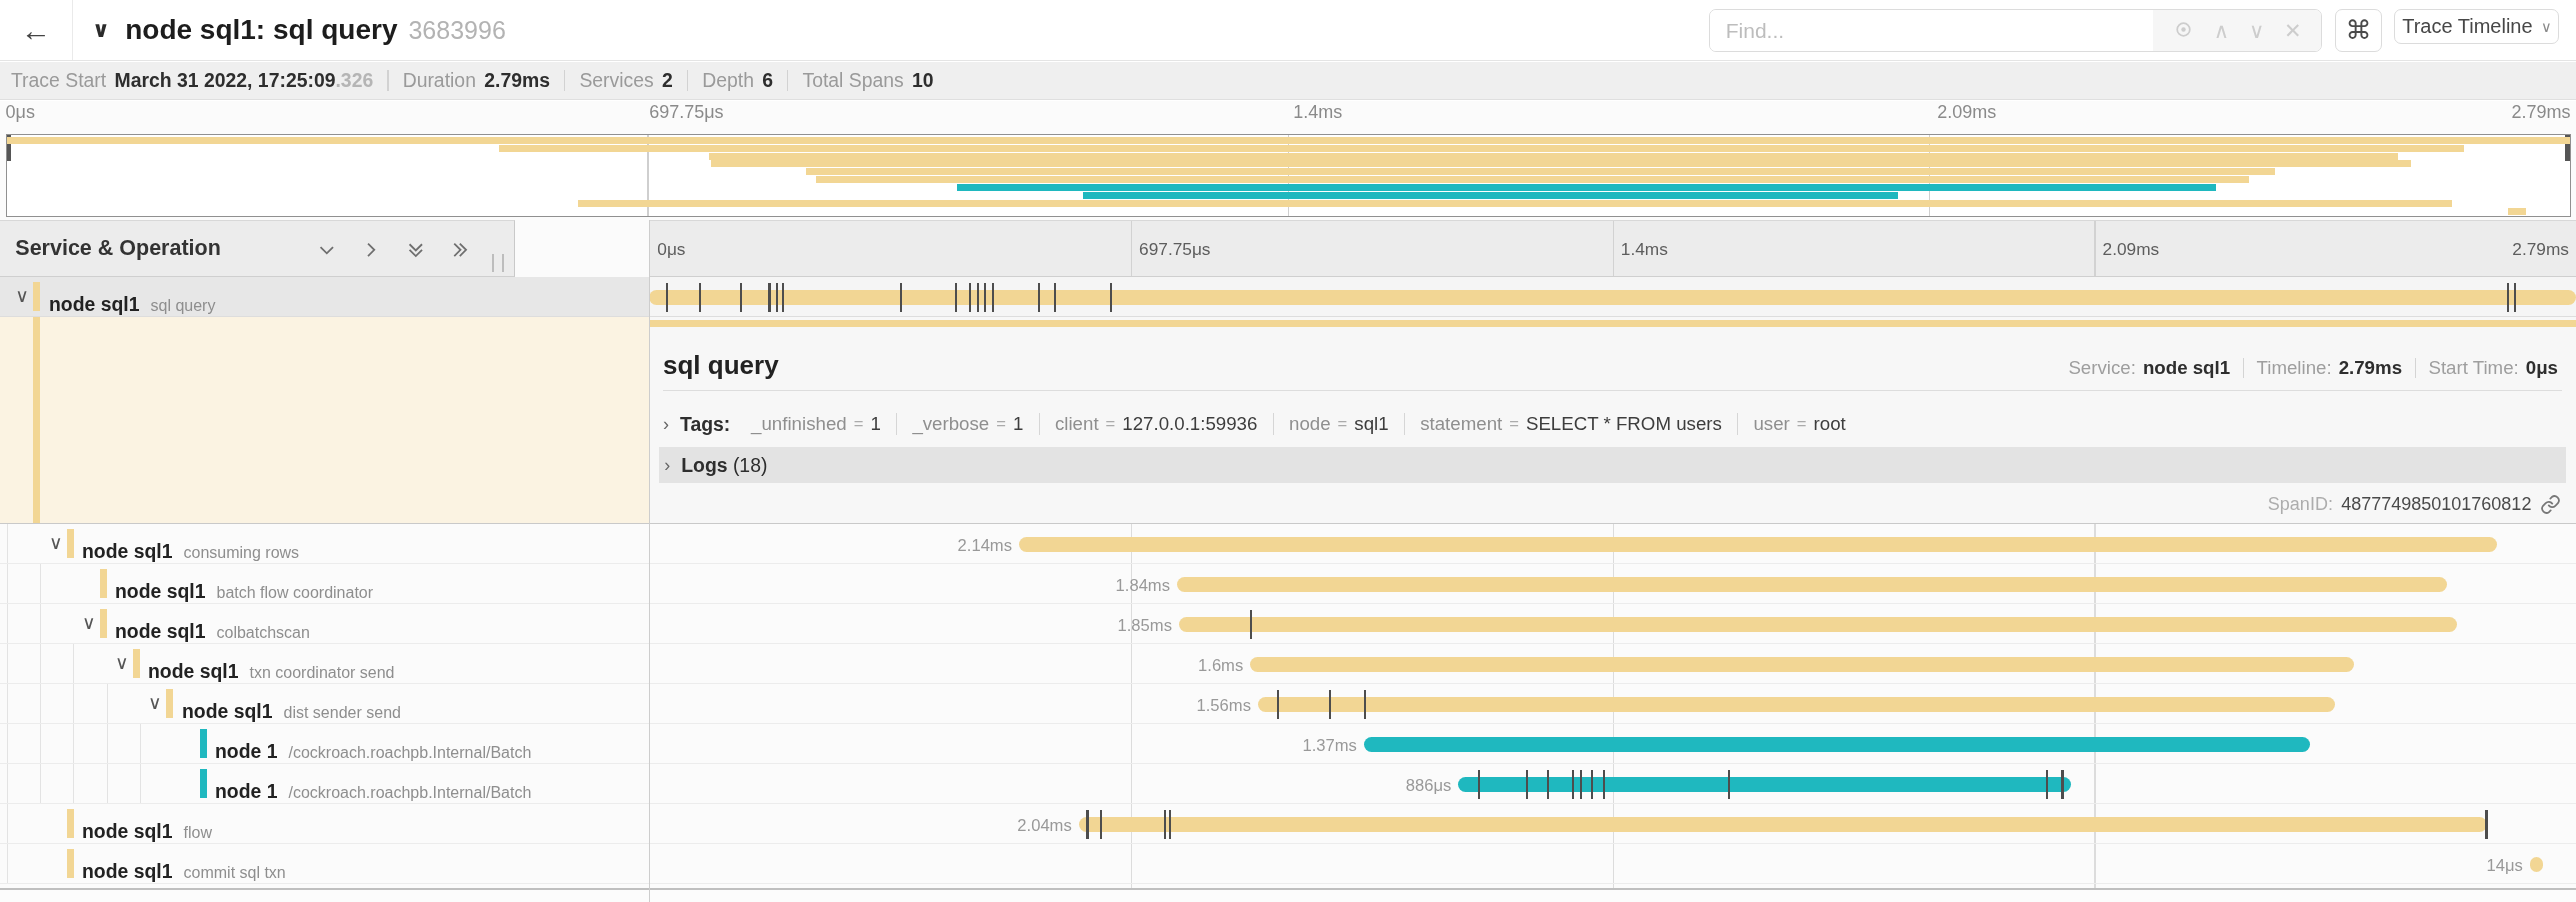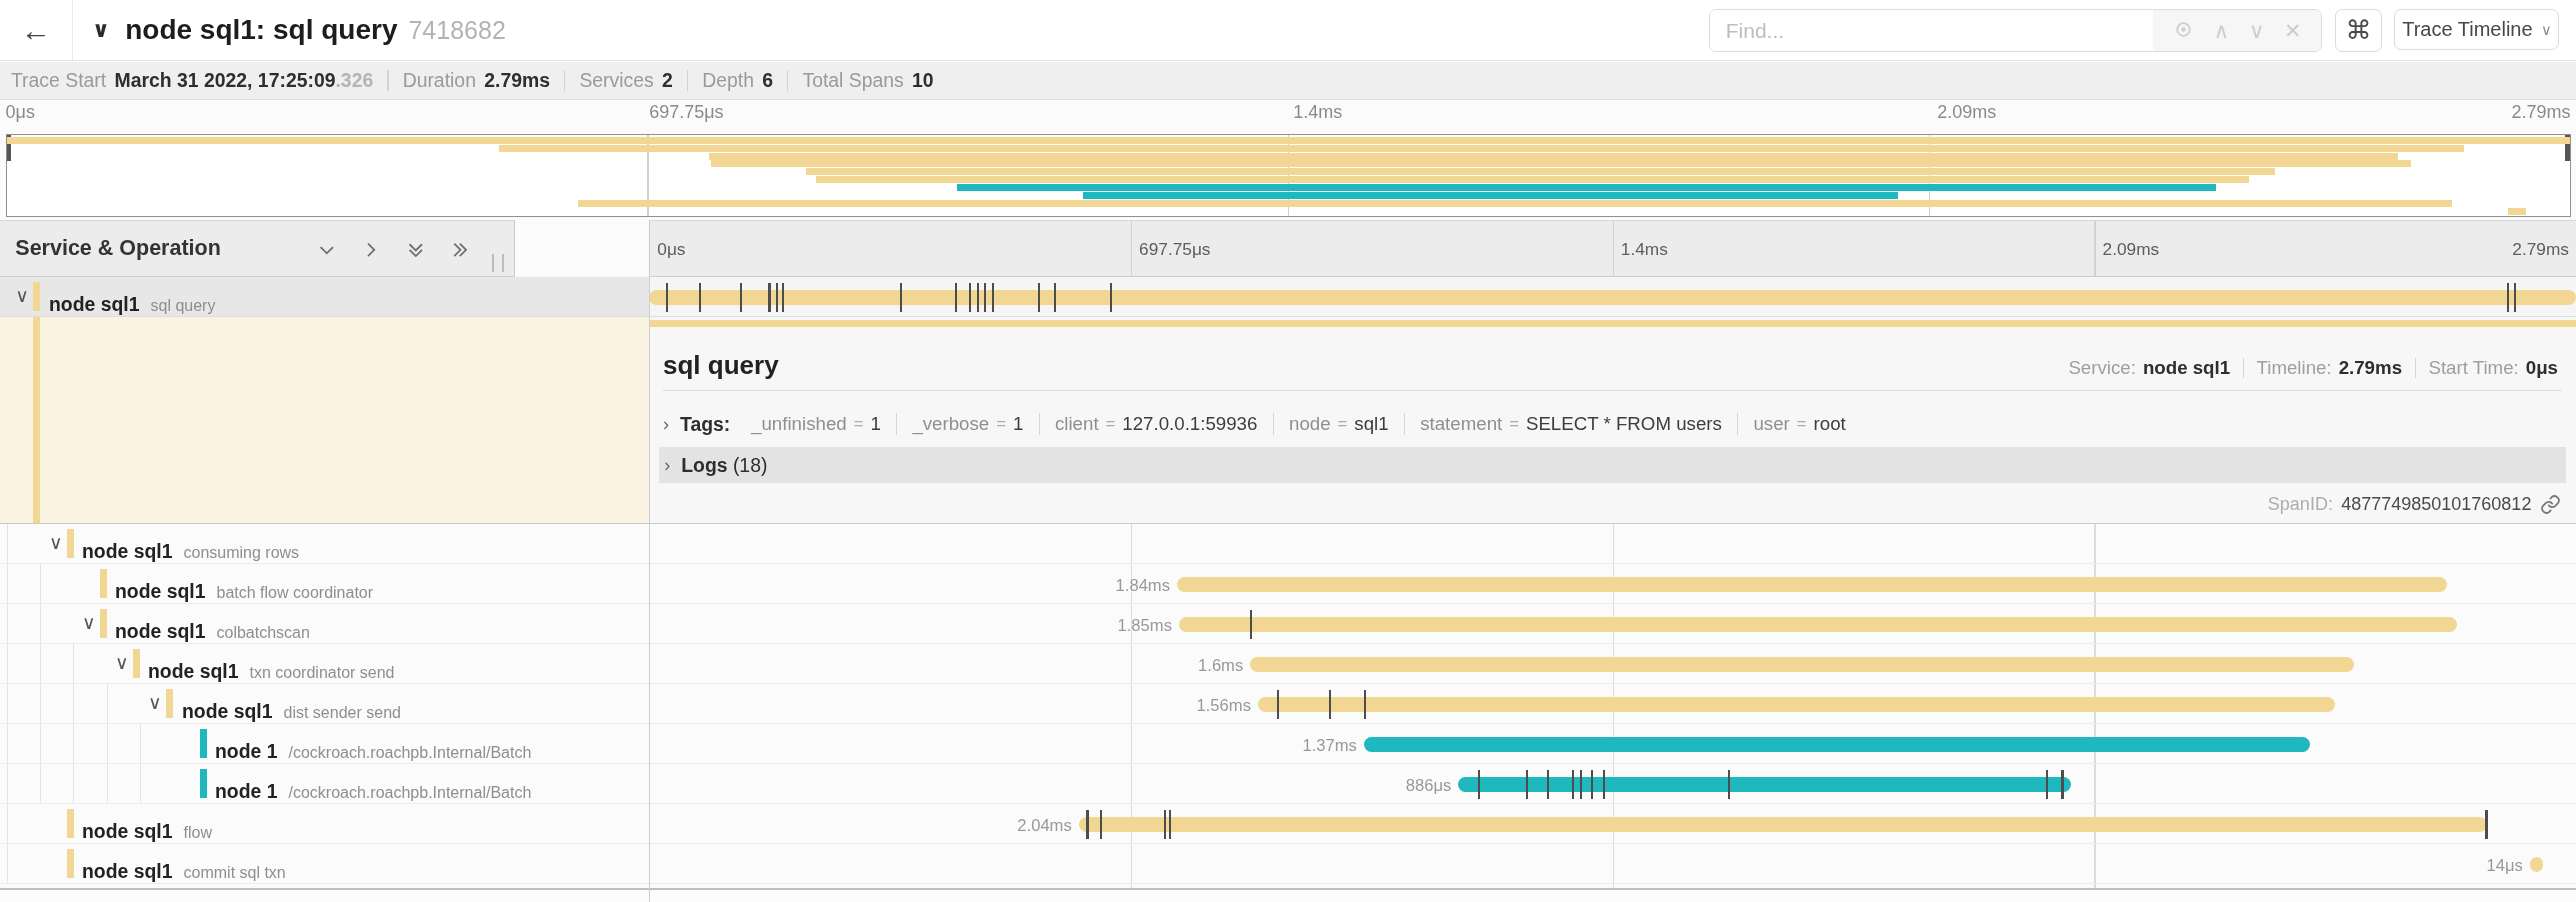--- a/index.html
+++ b/index.html
@@ -22,21 +22,21 @@
   .find-group { width:613px; height:43px; border:1.4px solid #DCDCDC; border-radius:7px;
     display:flex; overflow:hidden; background:#fff; }
   .find-input { flex:1; border:0; outline:none; padding-left:15.3px; font-size:21px;
     color:#555; background:#fff; font-family:inherit; }
   .find-input::placeholder { color:#BDBDBD; }
   .find-suffix { width:168px; background:#F6F6F6; display:flex; align-items:center;
     justify-content:space-evenly; color:#CDCDCD; font-size:21px; }
   .find-suffix .ic { cursor:pointer; line-height:1; }
   .sq-btn { width:47px; height:43px; border:1.4px solid #DCDCDC; border-radius:7px; background:#fff;
     display:flex; align-items:center; justify-content:center; font-size:26px; color:#4a4a4a; cursor:pointer; }
-  .dd-btn { width:165px; height:41px; border:1.4px solid #DCDCDC; border-radius:7px; background:#fff;
+  .dd-btn { width:165px; height:35px; border:1.4px solid #DCDCDC; border-radius:7px; background:#fff;
     display:flex; align-items:center; justify-content:center; gap:8.3px; font-size:20px; color:#474747; cursor:pointer; }
   .dd-caret { font-size:14.6px; color:#8a8a8a; }
 
   
   .infobar { position:absolute; top:62px; left:0; width:2576px; height:38px; background:#EFEFEF;
     border-bottom:1.4px solid #DFDFDF; display:flex; align-items:center; padding-left:11px; font-size:19.4px; }
   .ib-label { color:#9A9A9A; margin-right:8.3px; }
   .ib-value { color:#2e2e2e; font-weight:700; }
   .ib-suffix { color:#B5B5B5; font-weight:700; }
   .ib-sep { width:1.4px; height:21px; background:#D2D2D2; margin:0 14px; }
@@ -116,21 +116,21 @@
 </head>
 <body>
 
 <div class="topbar">
   <div class="back-btn">
     <span>←</span>
   </div>
   <div class="title-wrap">
     <span class="collapse-chev">∨</span>
     <span class="trace-title">node sql1: sql query</span>
-    <span class="trace-id">7418682</span>
+    <span class="trace-id">3683996</span>
   </div>
   <div class="top-controls">
     <div class="find-group">
       <input class="find-input" placeholder="Find..." style="">
       <div class="find-suffix">
         <span class="ic">
           <svg width="21" height="21" viewBox="0 0 30 30">
               <circle cx="15" cy="15" r="9" fill="none" stroke="#CDCDCD" stroke-width="2.5"></circle>
               <circle cx="15" cy="15" r="3.2" fill="#CDCDCD"></circle>
             </svg>
@@ -340,20 +340,24 @@
     </section>
 
     <div id="row-slot-rest">
         <div class="srow">
           <div class="srow-left">
             <span class="guide" style="left: 7px;"></span>
             <span class="row-chev" style="left: 49px;">∨</span>
             <span class="accent" style="left: 67px; background: rgb(242, 214, 148);"></span>
             <span class="svc" style="left: 82px;">node sql1<span class="op">consuming rows</span></span>
           </div>
+          <div class="srow-right">
+            <div class="bar" style="left: 19.2%; width: 76.7%; background: rgb(242, 214, 148);"></div>
+            <span class="bar-label" style="right: calc(80.8% + 7px);">2.14ms</span>
+          </div>
         </div>
         <div class="srow">
           <div class="srow-left">
             <span class="guide" style="left: 7px;"></span>
             <span class="guide" style="left: 40px;"></span>
             <span class="accent" style="left: 100px; background: rgb(242, 214, 148);"></span>
             <span class="svc" style="left: 115px;">node sql1<span class="op">batch flow coordinator</span></span>
           </div>
           <div class="srow-right">
             <div class="bar" style="left: 27.4%; width: 65.9%; background: rgb(242, 214, 148);"></div>

